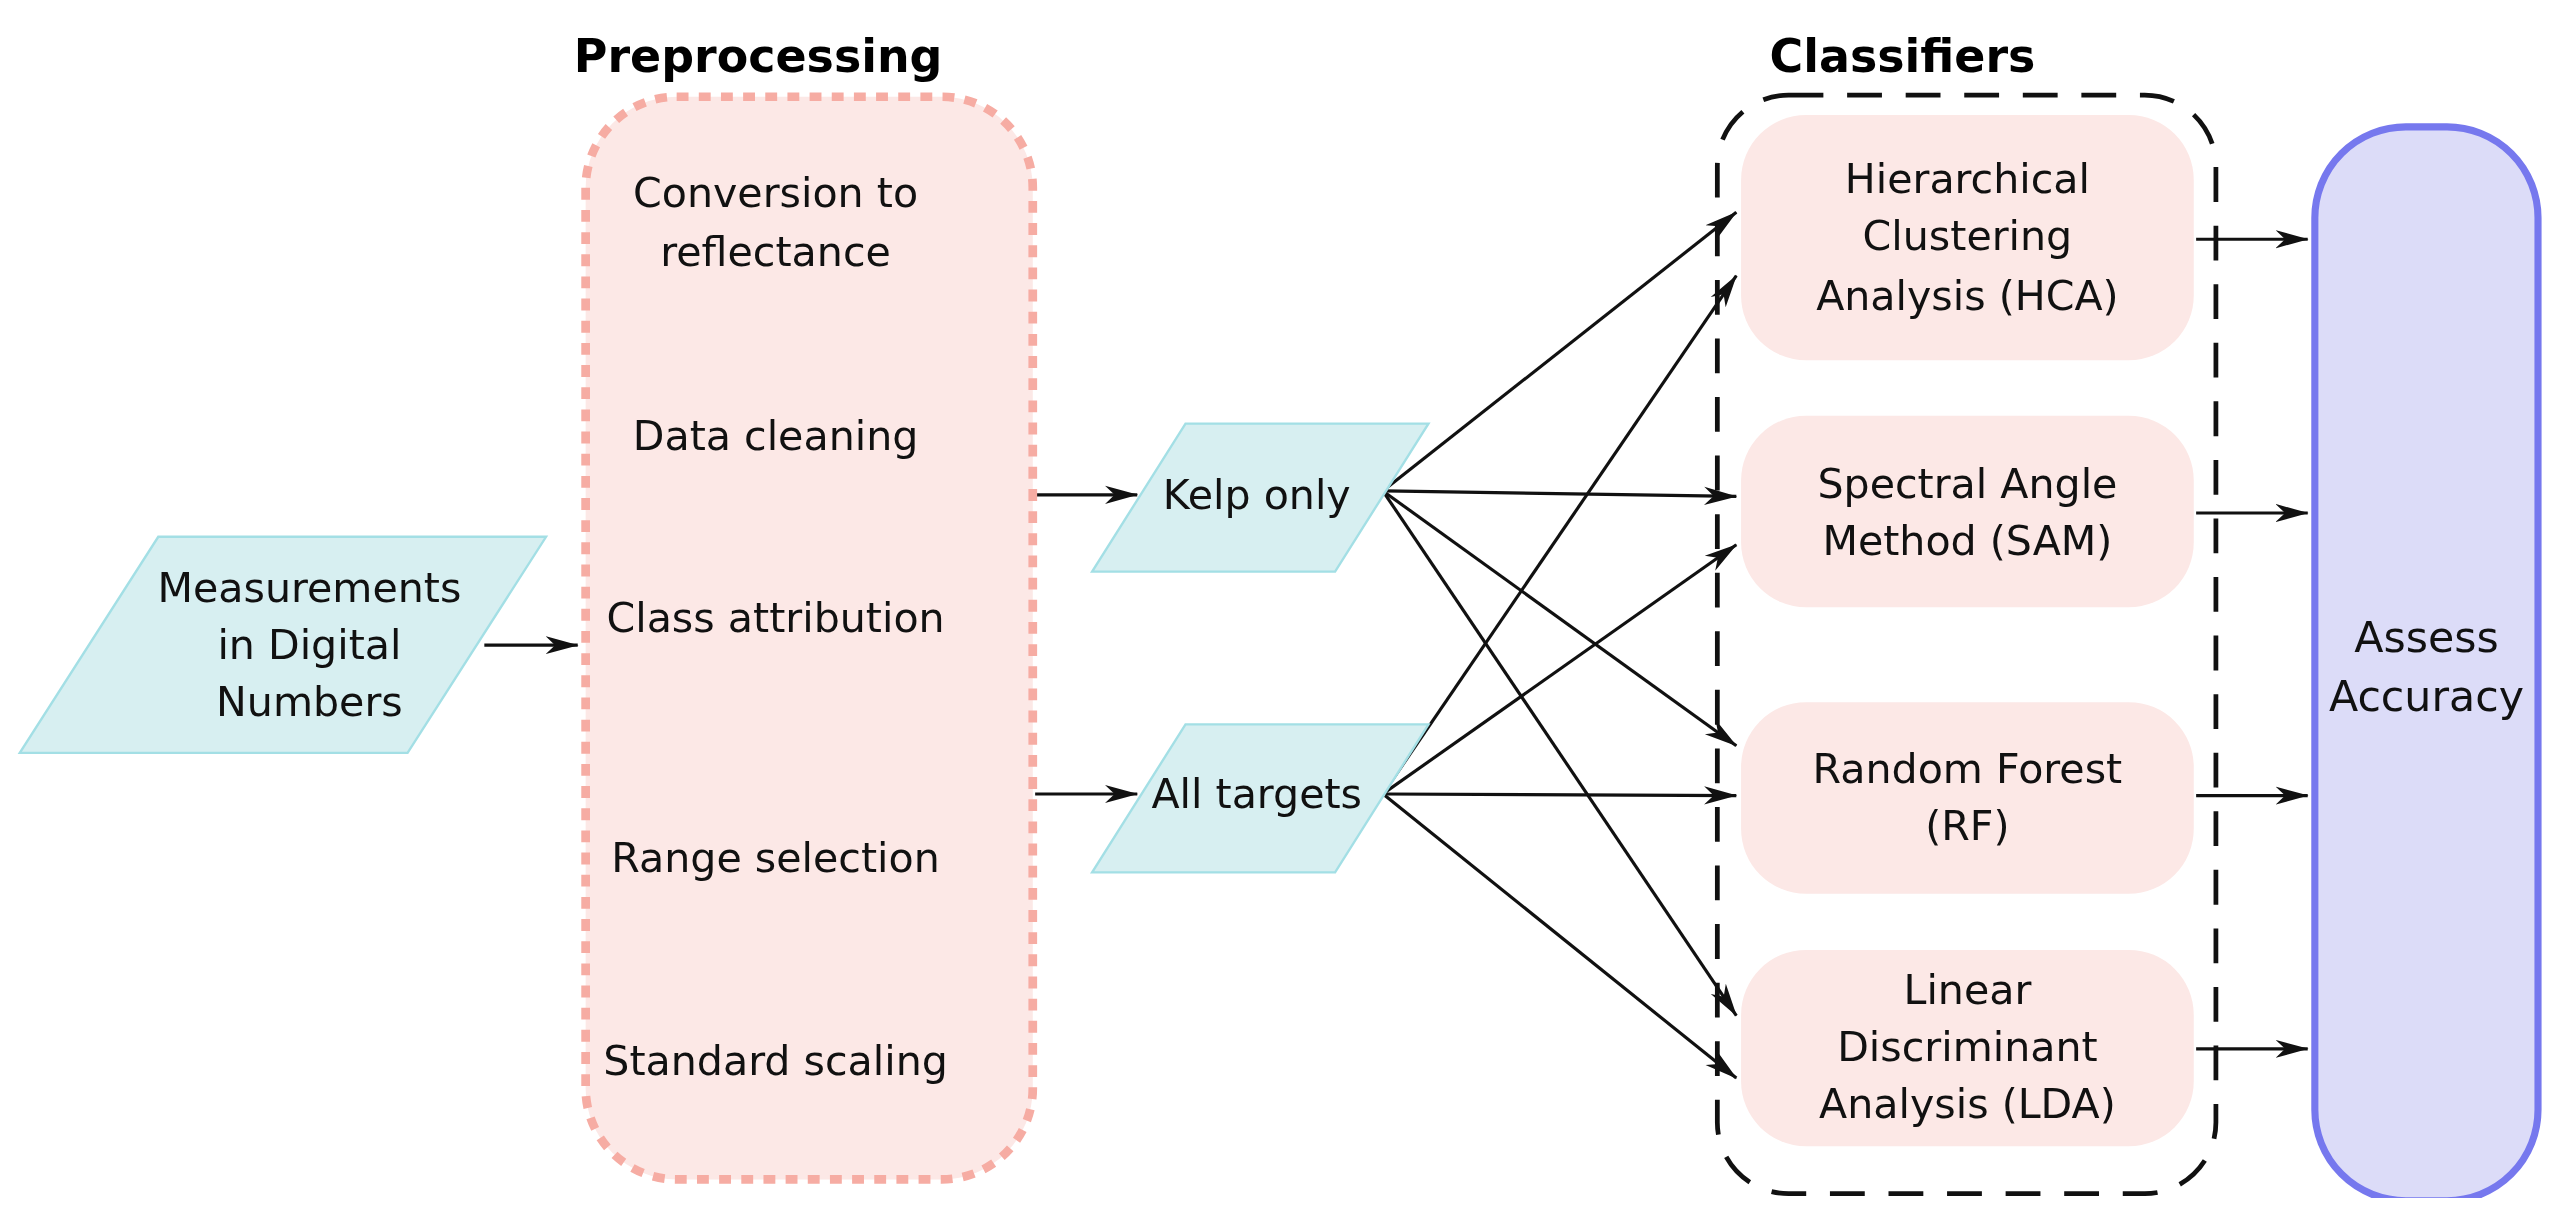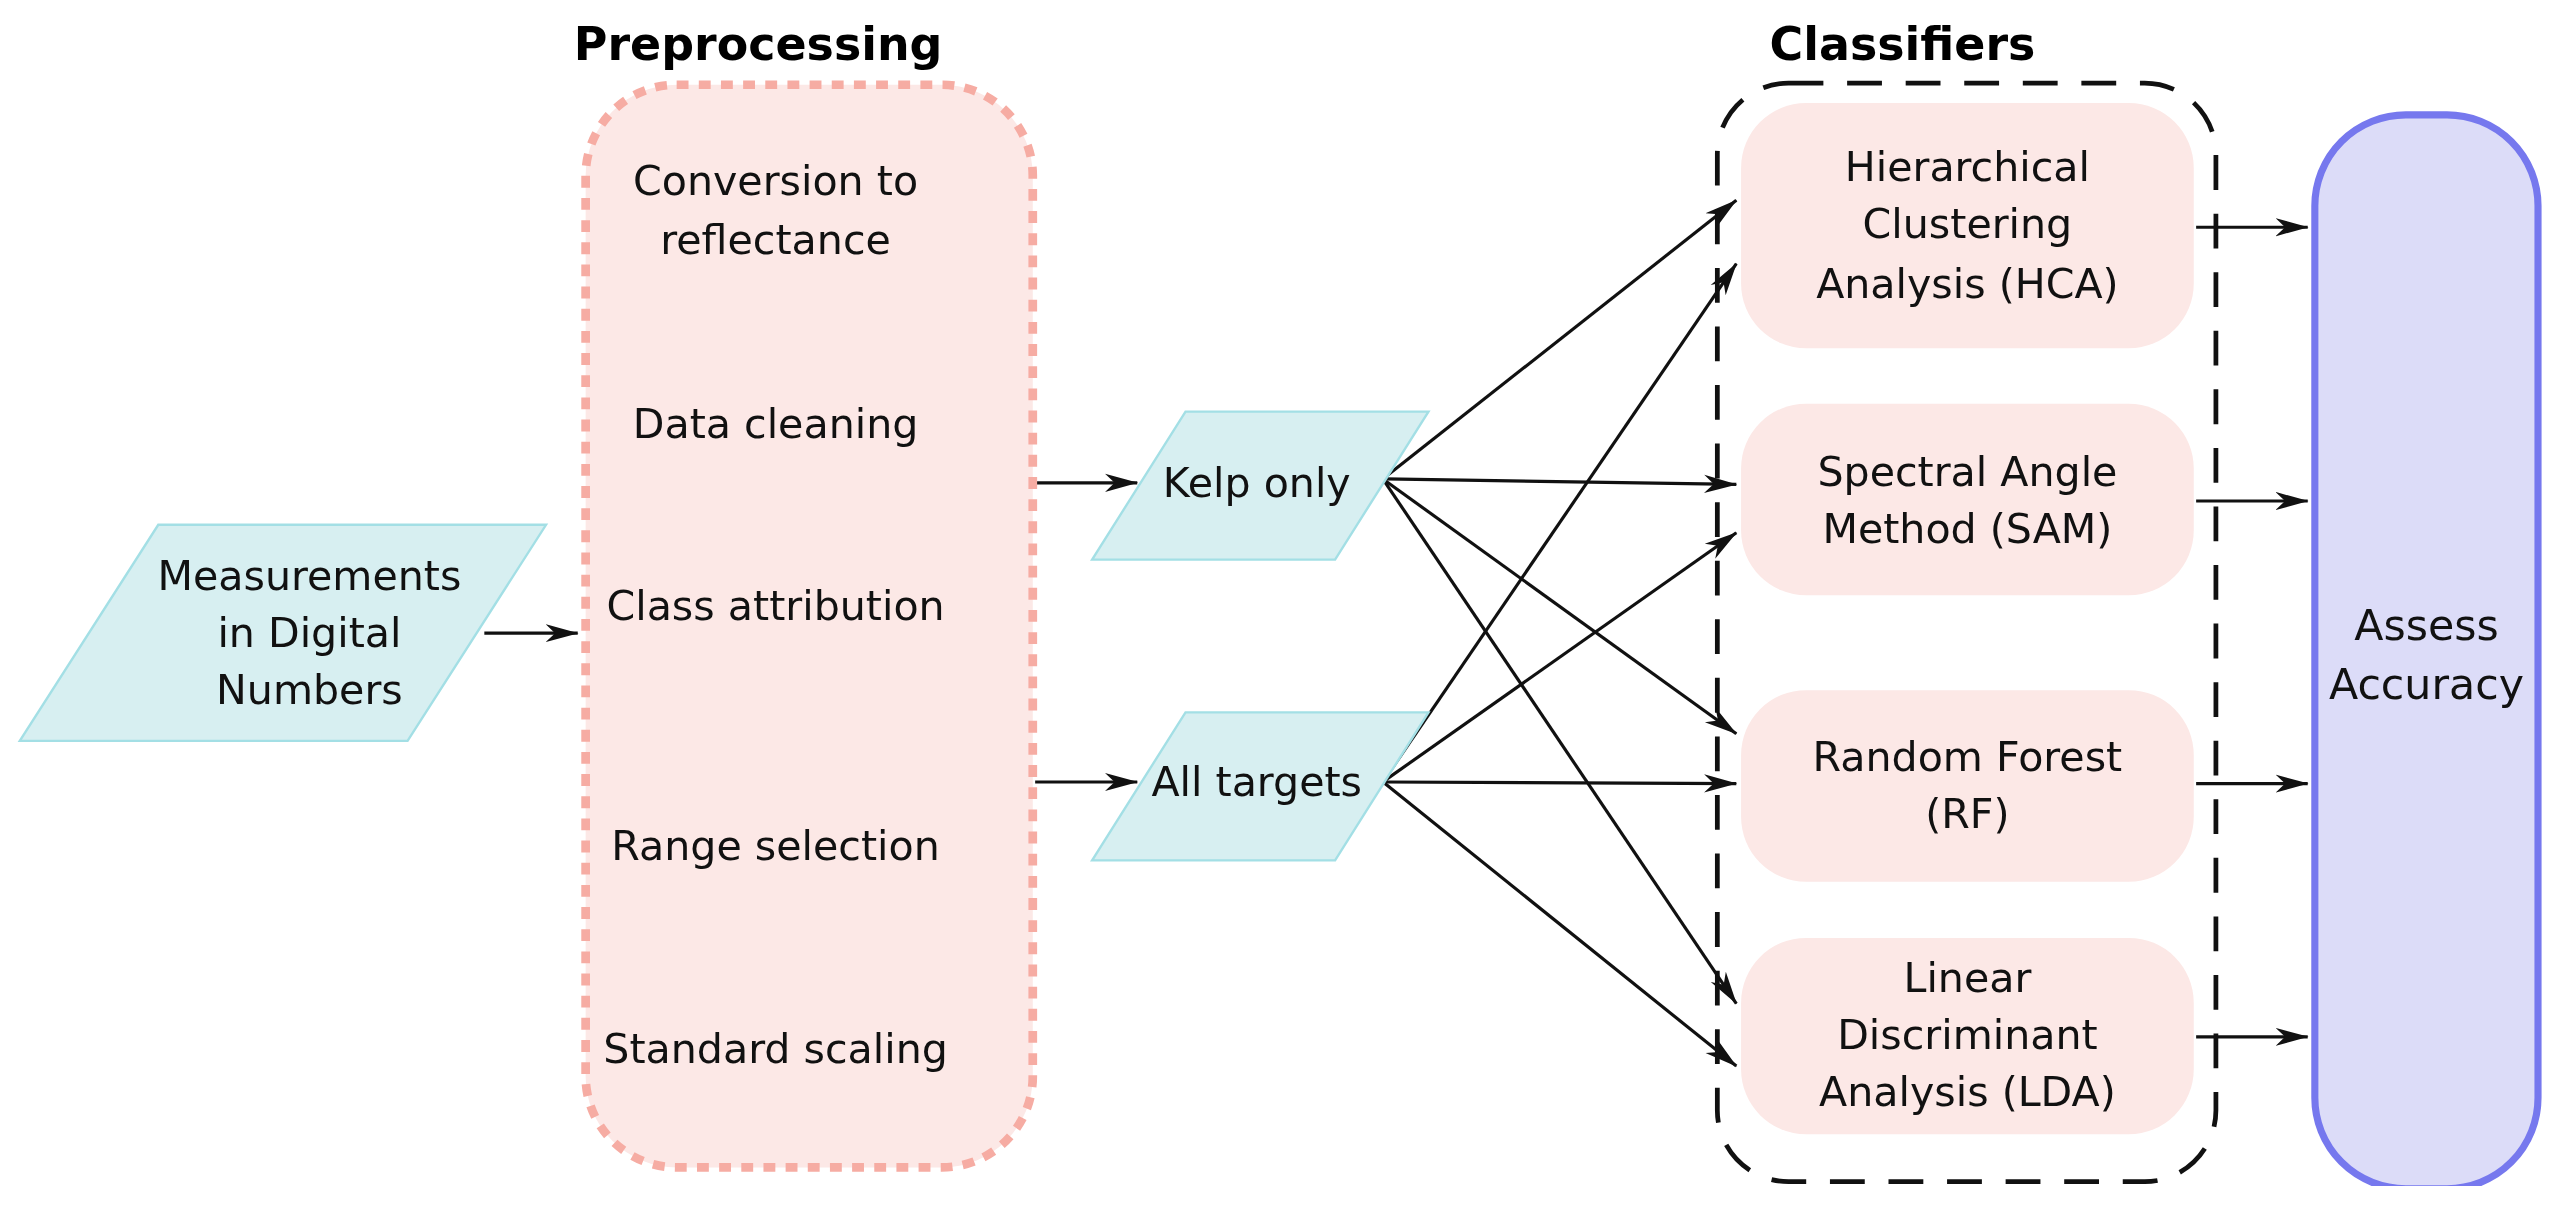--- a/index.html
+++ b/index.html
@@ -2,20 +2,21 @@
 <html style="font-size:12.7px"><head>
 <meta charset="utf-8">
 <style>
   html, body { margin: 0; padding: 0; background: #ffffff; }
   .canvas {
     position: relative;
     width: 2576px;
     height: 1186px;
     background: #ffffff;
     font-family: "DejaVu Sans", sans-serif;
+    margin-top: 12px;
   }
   svg { display: block; }
   .t-node {
     font-family: "DejaVu Sans", sans-serif;
     font-size: 52px;
     fill: #111111;
     text-anchor: middle;
   }
   .t-assess { font-size: 54px; }
   .t-title {

